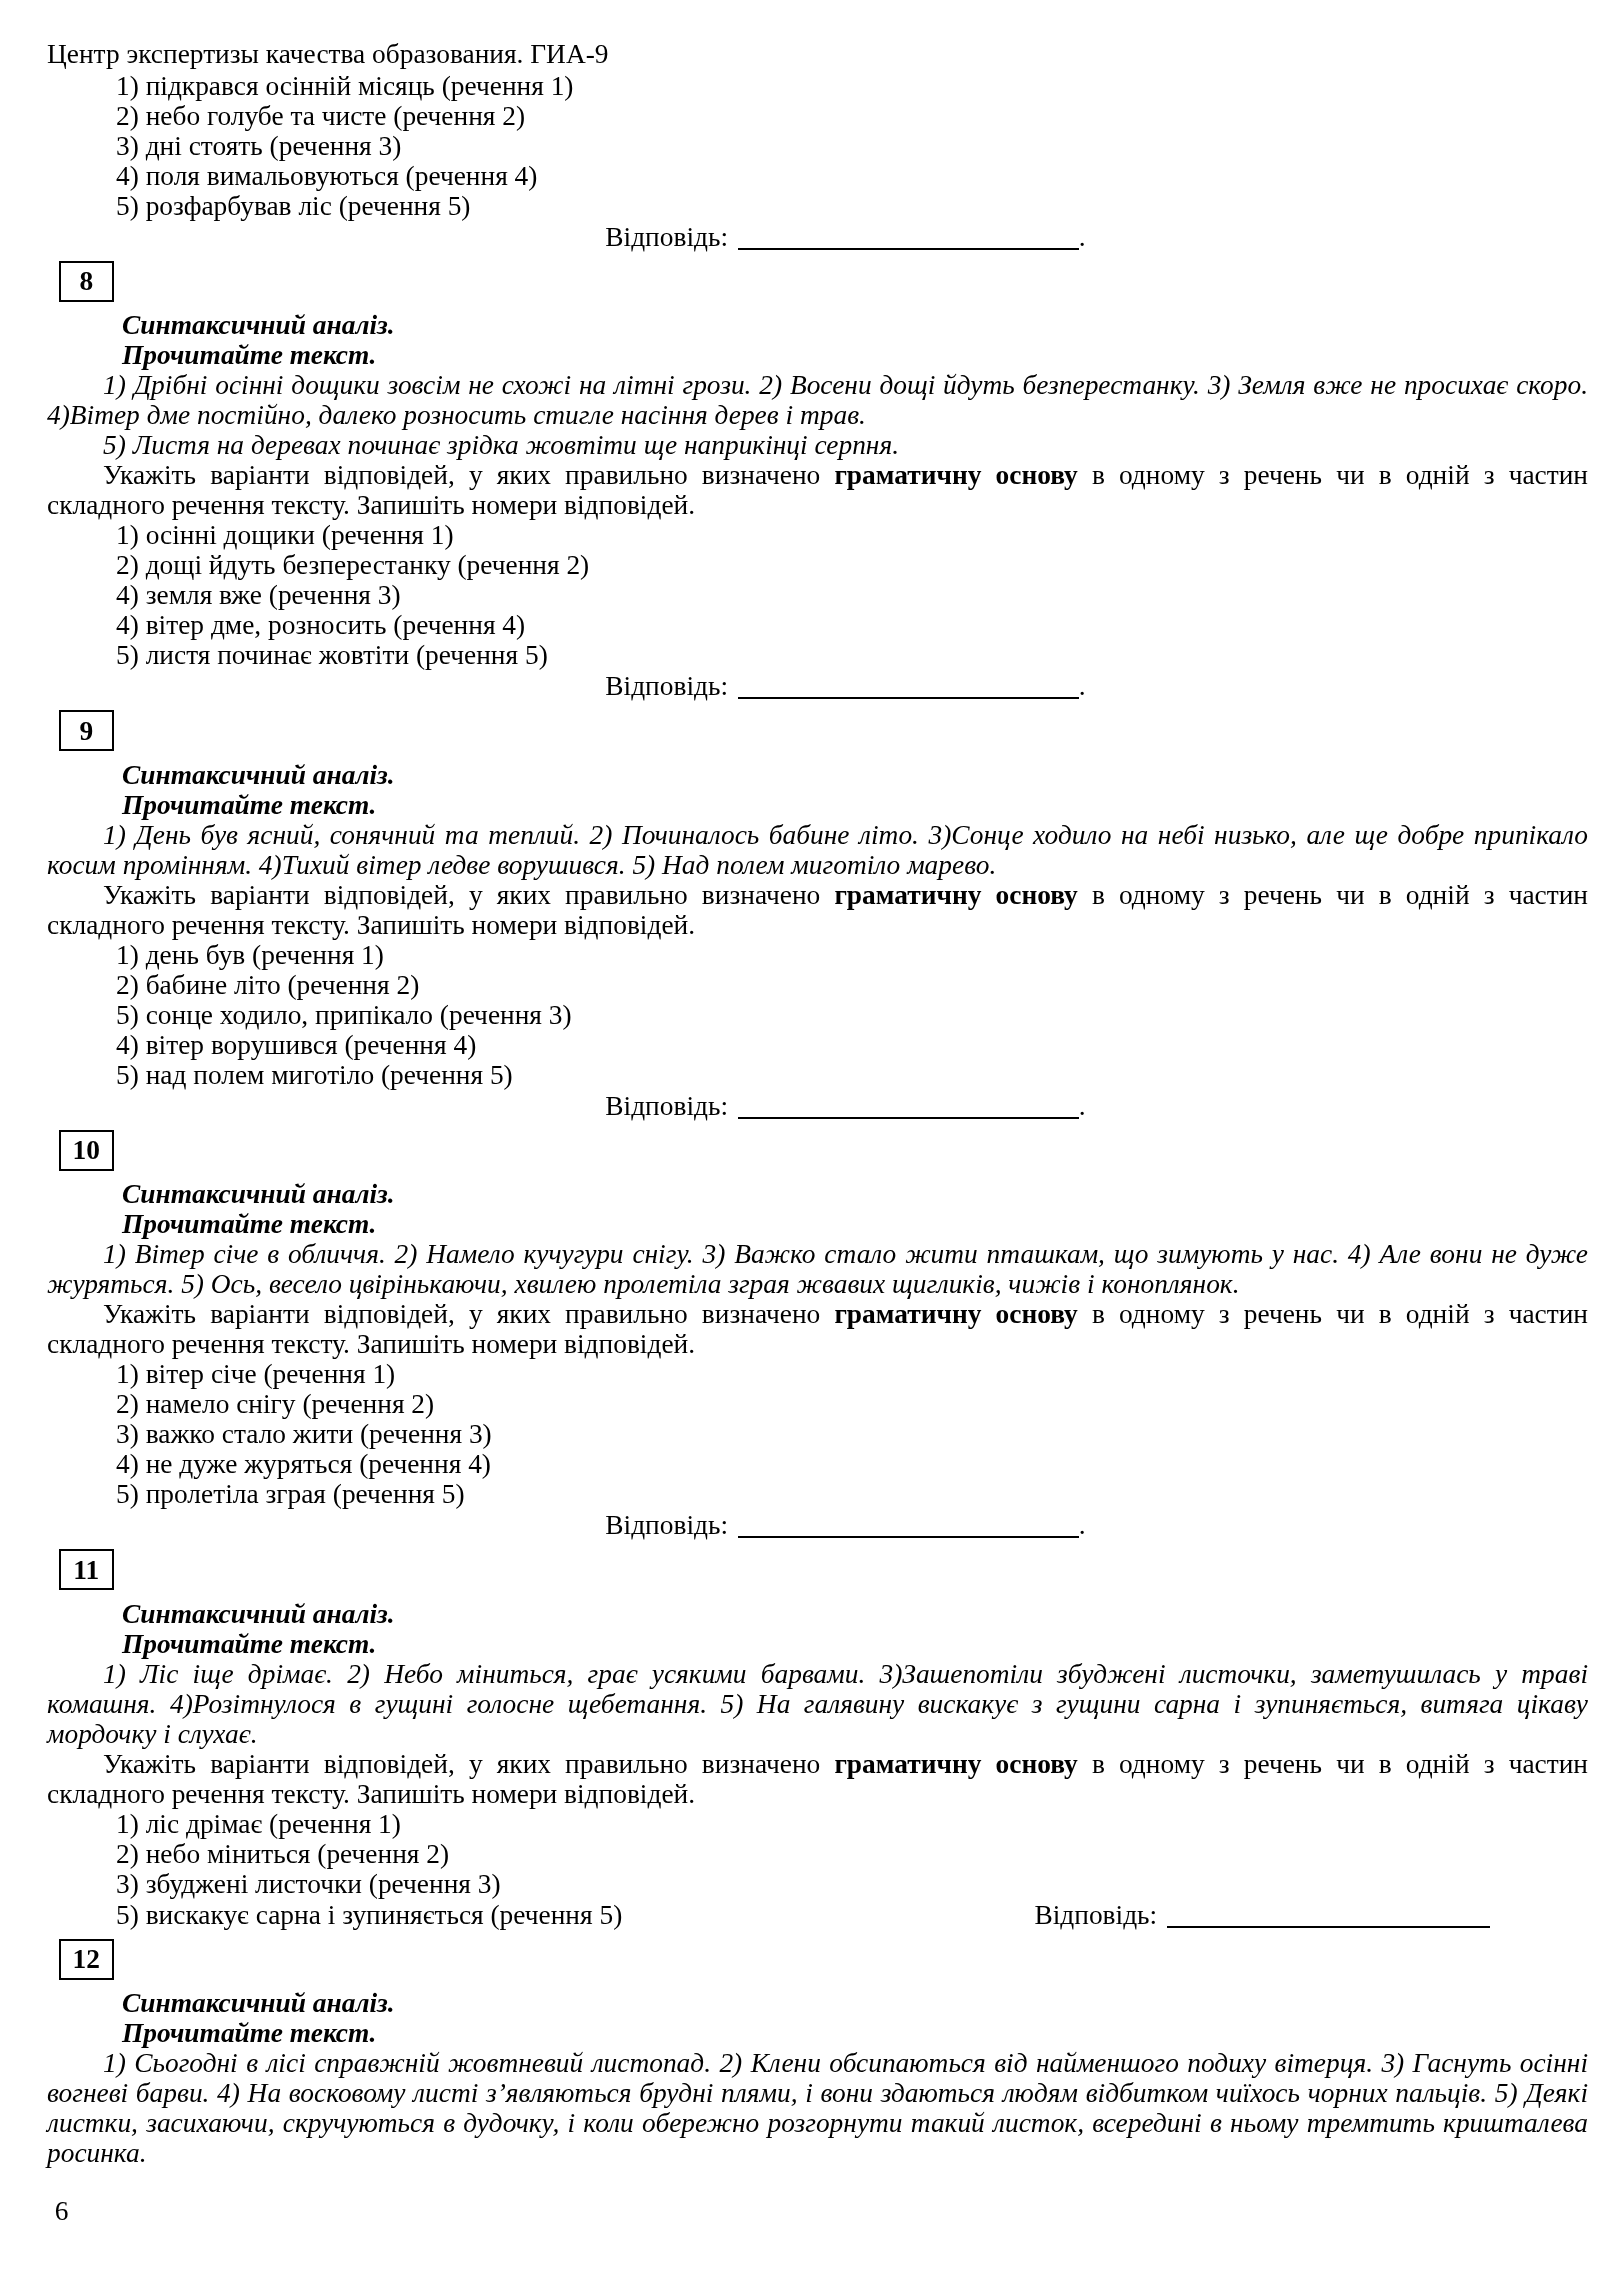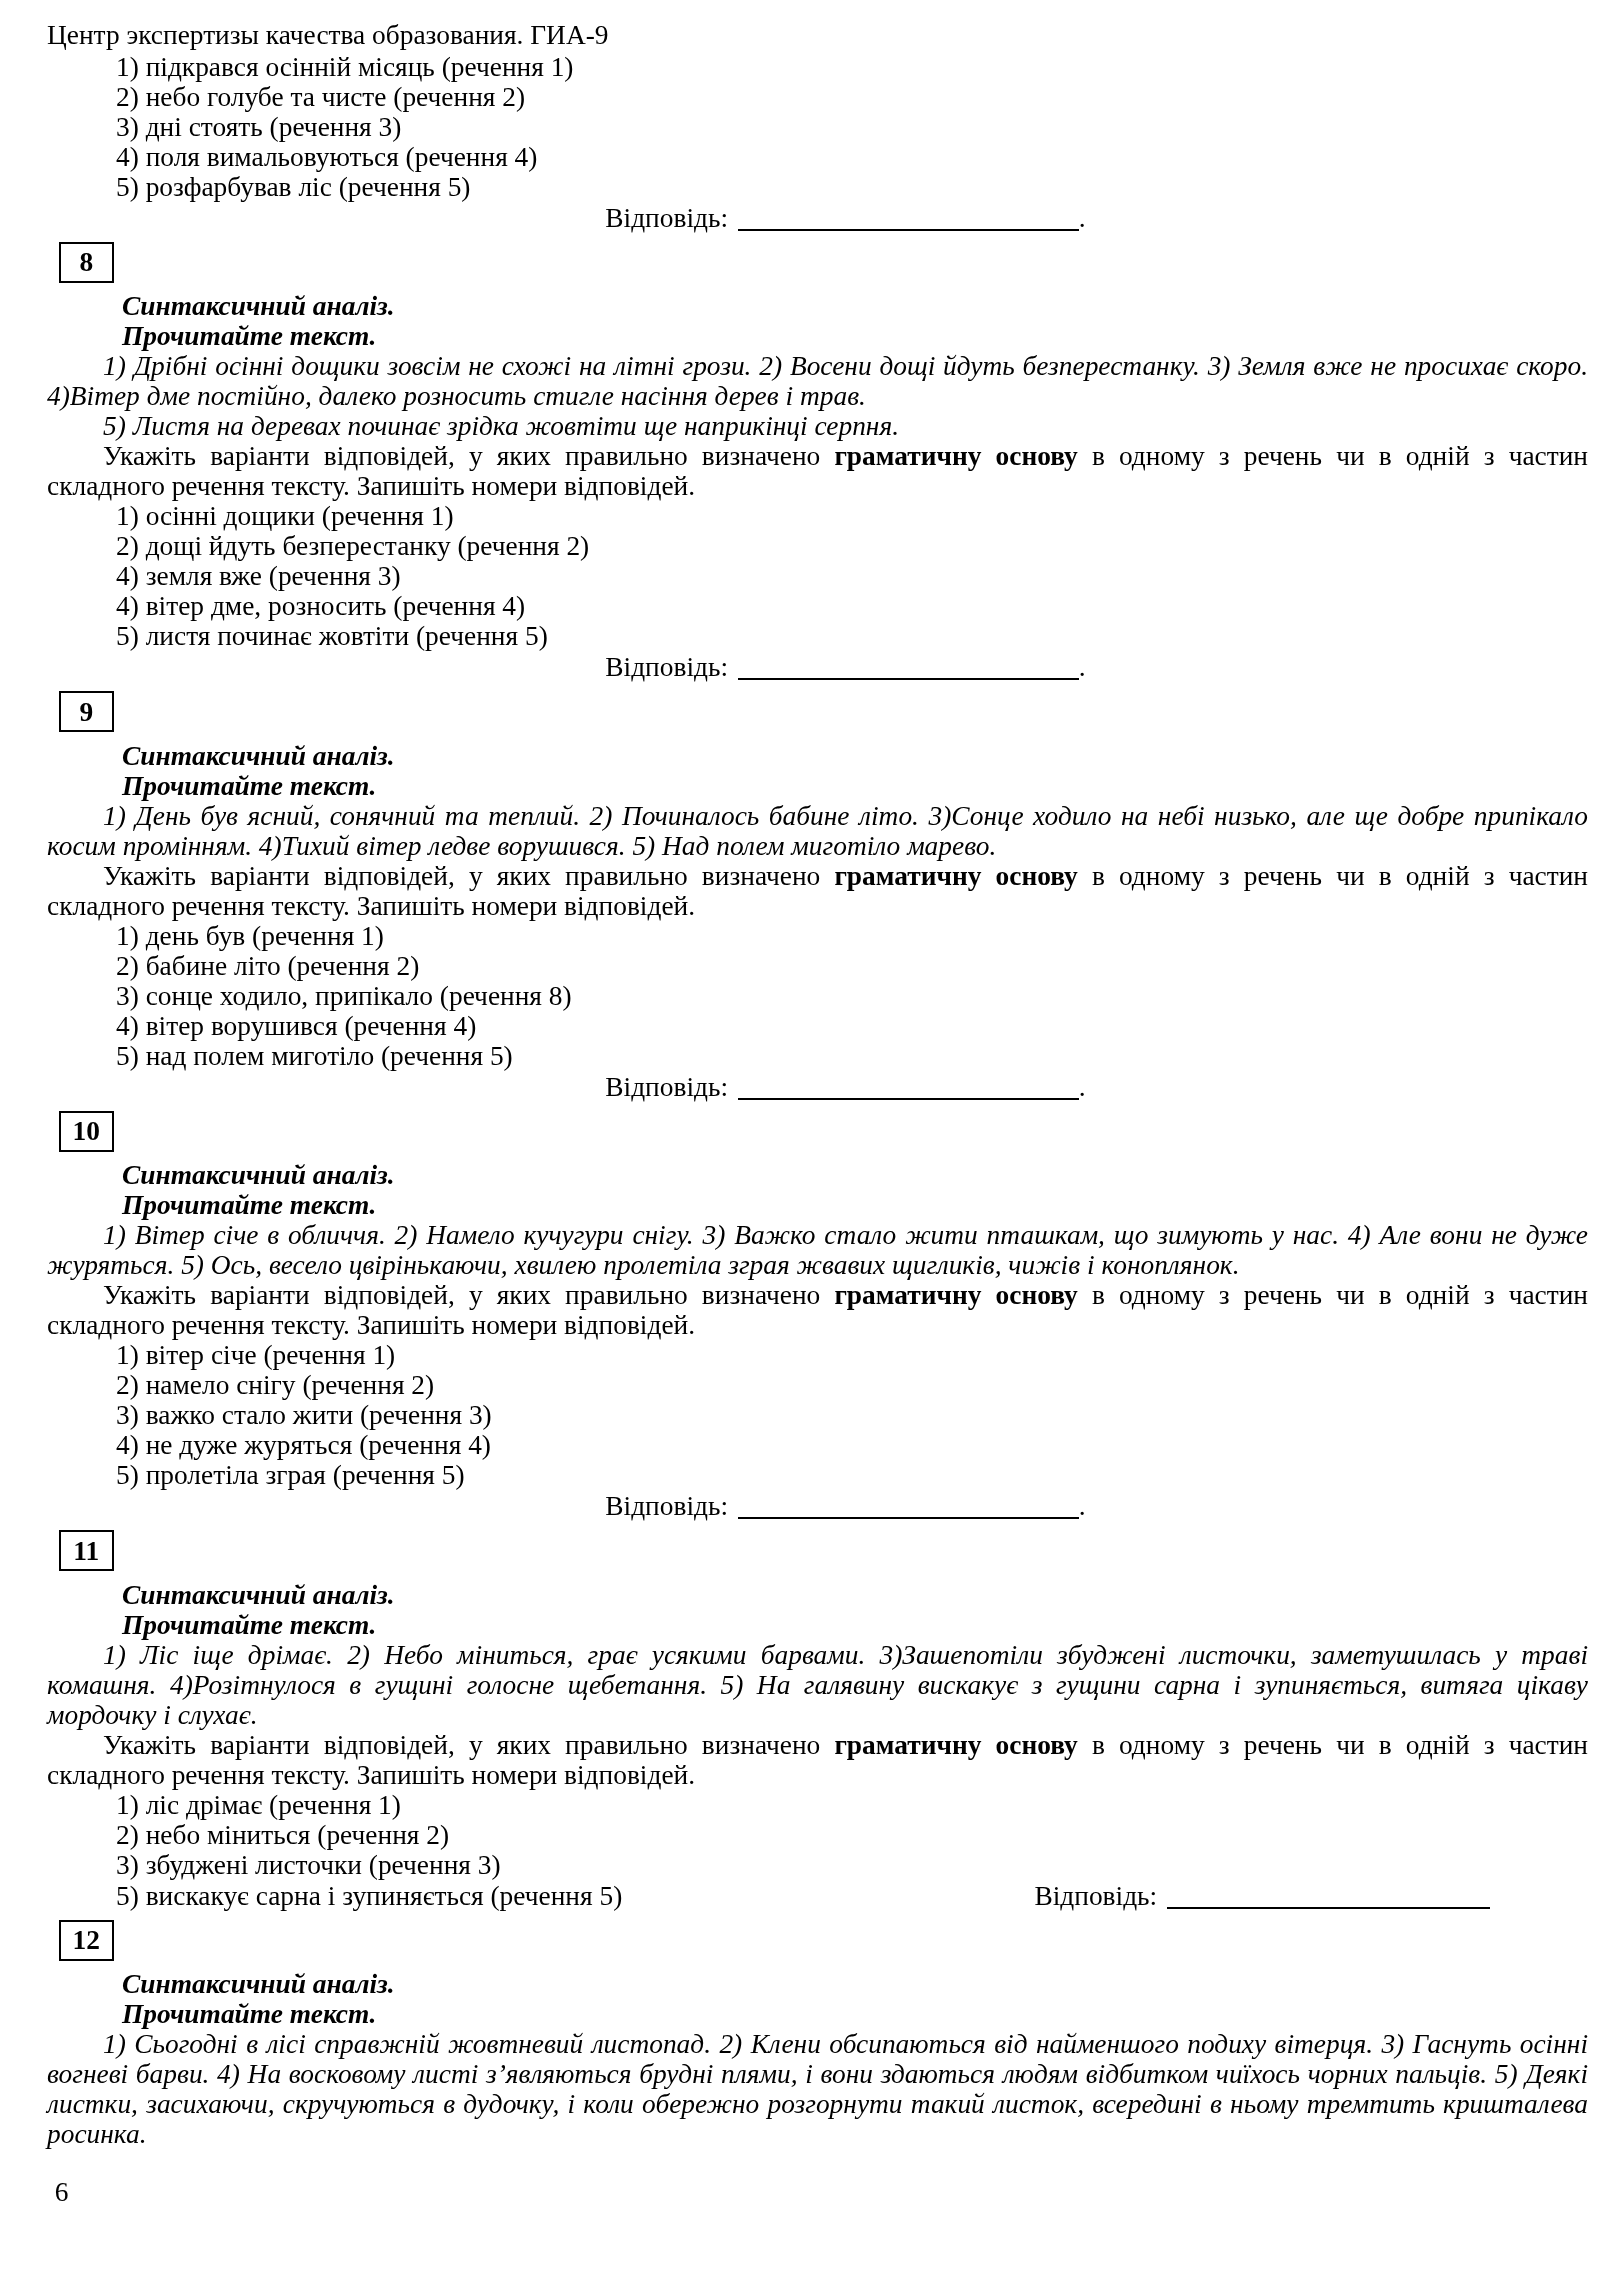--- a/index.html
+++ b/index.html
@@ -6,21 +6,21 @@
   html, body { background: #e8e8e8; }
   .page {
     width: 1621px;
     height: 2293px;
     margin: 0 auto;
     background: #ffffff;
     color: #000000;
     font-family: "Liberation Serif", "DejaVu Serif", serif;
     font-size: 27.4px;
     line-height: 30px;
-    padding: 20px 33px 0 47px;
+    padding: 39px 33px 0 47px;
     position: relative;
     overflow: hidden;
   }
   .header-line { margin-bottom: 2px; }
   .opt { margin-left: 69px; }
   .answer-line { margin-left: 56px; margin-bottom: 2px; white-space: nowrap; text-align: center; }
   .blank {
     display: inline-block;
     width: 341px;
     height: 1.05em;
@@ -103,21 +103,21 @@
     <div class="qbox">
         <span>9</span>
       </div>
     <p class="qtitle">Синтаксичний аналіз.</p>
     <p class="qtitle">Прочитайте текст.</p>
     <p class="passage">1) День був ясний, сонячний та теплий. 2) Починалось бабине літо. 3)Сонце ходило на небі низько, але ще добре припікало косим промінням. 4)Тихий вітер ледве ворушився. 5) Над полем миготіло марево.</p>
     <p class="task"><span>Укажіть варіанти відповідей, у яких правильно визначено </span><b>граматичну основу</b><span> в одному з речень чи в одній з частин складного речення тексту. Запишіть номери відповідей.</span></p>
     <div>
       <p class="opt">1) день був (речення 1)</p>
       <p class="opt">2) бабине літо (речення 2)</p>
-      <p class="opt">3) сонце ходило, припікало (речення 8)</p>
+      <p class="opt">5) сонце ходило, припікало (речення 3)</p>
       <p class="opt">4) вітер ворушився (речення 4)</p>
       <p class="opt">5) над полем миготіло (речення 5)</p>
     </div>
     <p class="answer-line"><span>Відповідь:</span><span class="blank"></span><span>.</span></p>
   </section>
 
   <section>
     <div class="qbox">
         <span>10</span>
       </div>

